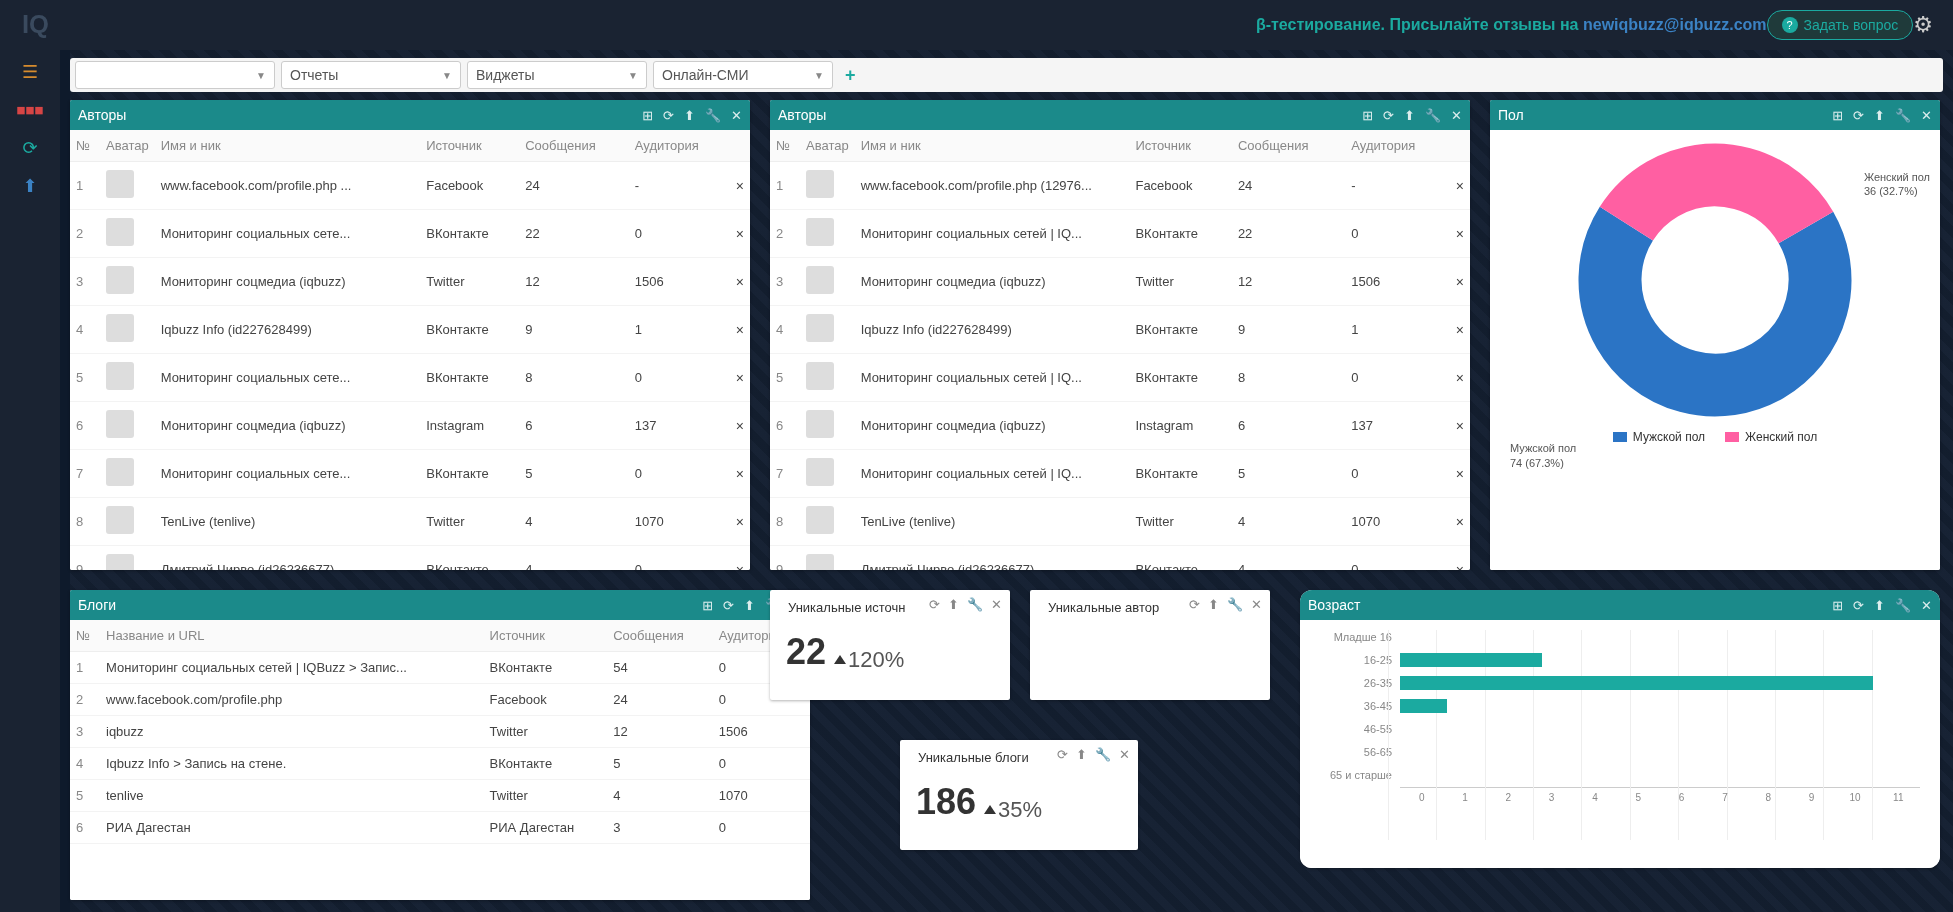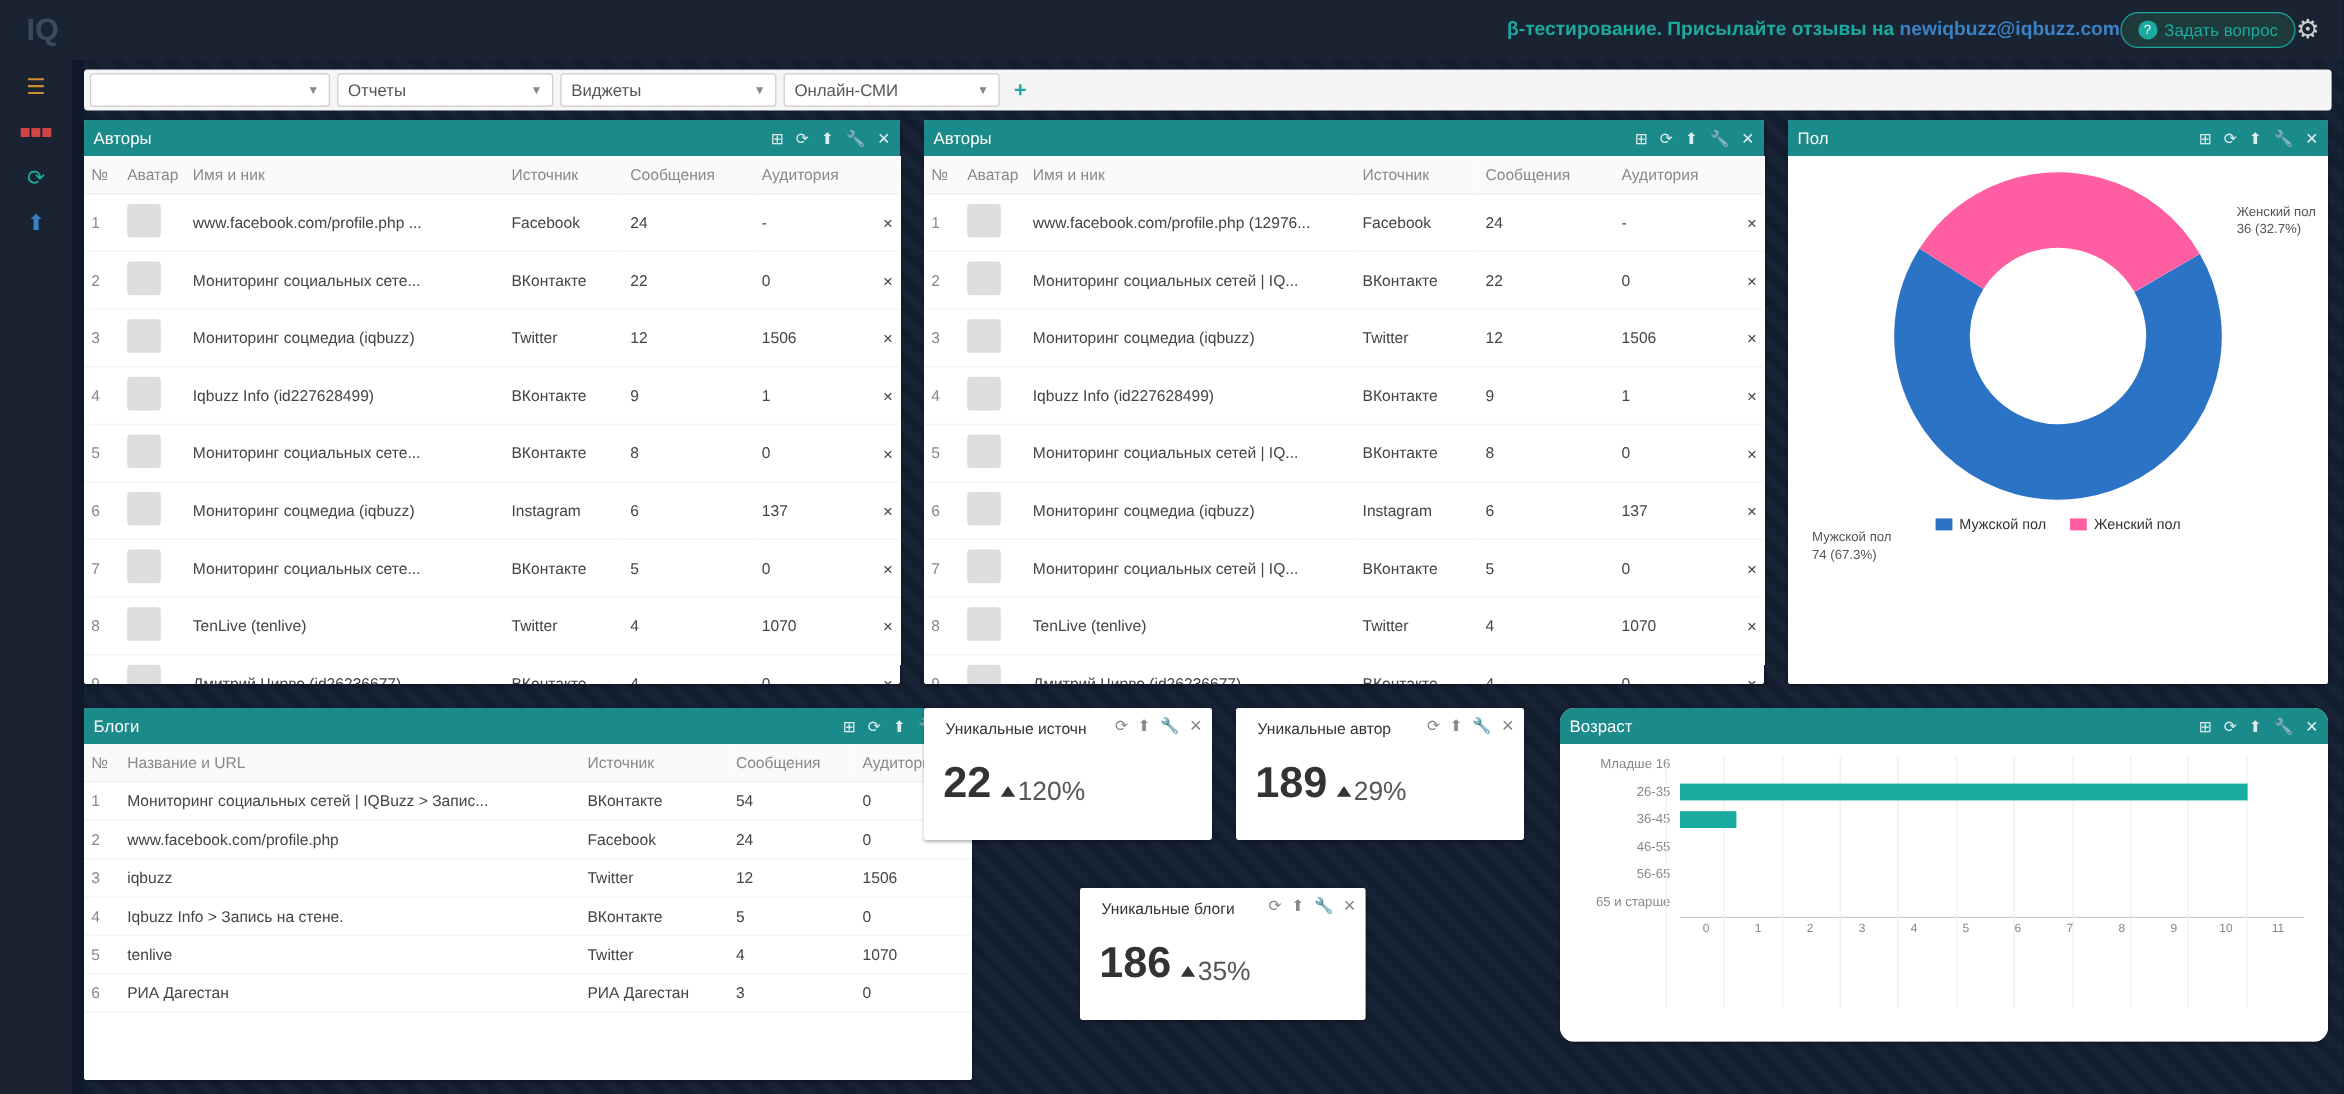--- a/index.html
+++ b/index.html
@@ -464,27 +464,20 @@
   <div class="mini-widget" style="position:absolute;left:960px;top:490px;width:240px;height:110px;">
     <div class="mini-header">
       <span class="mini-widget-title">Уникальные автор</span>
       <div class="mini-icons">
         <span>⟳</span>
         <span>⬆</span>
         <span>🔧</span>
         <span>✕</span>
       </div>
     </div>
-    <div class="big-metric">
-      <span class="big-num">189</span>
-      <span class="metric-change">
-          <span class="up-arrow"></span>
-          <span>29%</span>
-        </span>
-    </div>
   </div>
 
   <div class="mini-widget" style="position:absolute;left:830px;top:640px;width:238px;height:110px;">
     <div class="mini-header">
       <span class="mini-widget-title">Уникальные блоги</span>
       <div class="mini-icons">
         <span>⟳</span>
         <span>⬆</span>
         <span>🔧</span>
         <span>✕</span>
@@ -522,20 +515,26 @@
           <div class="grid-line"></div>
           <div class="grid-line"></div>
           <div class="grid-line"></div>
           <div class="grid-line"></div>
         </div>
       <div class="bar-chart" id="age-chart">
           <div class="bar-row">
             <div class="bar-label">Младше 16</div>
             <div class="bar-track">
               <div class="bar-fill" style="width:0.0%"></div>
+            </div>
+          </div>
+          <div class="bar-row">
+            <div class="bar-label">16-25</div>
+            <div class="bar-track">
+              <div class="bar-fill" style="width:27.3%"></div>
             </div>
           </div>
           <div class="bar-row">
             <div class="bar-label">26-35</div>
             <div class="bar-track">
               <div class="bar-fill" style="width:90.9%"></div>
             </div>
           </div>
           <div class="bar-row">
             <div class="bar-label">36-45</div>

